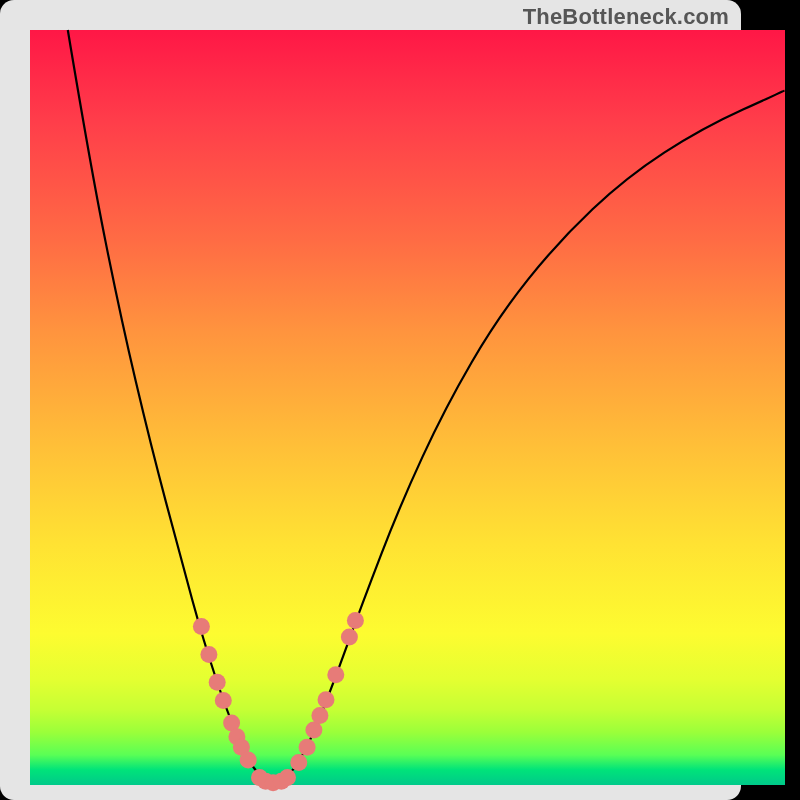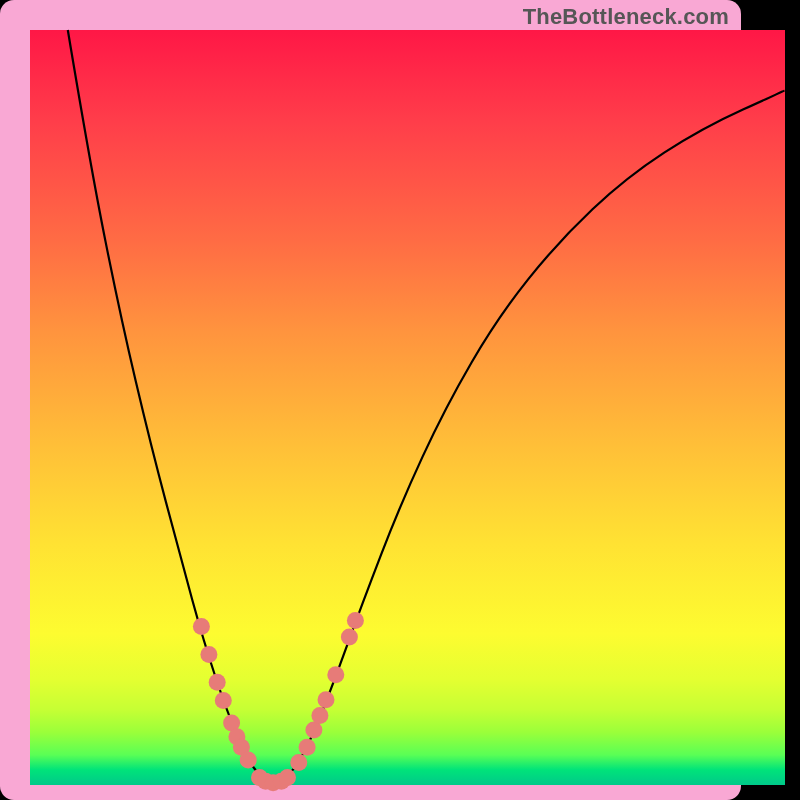--- a/index.html
+++ b/index.html
@@ -8,21 +8,21 @@
     width: 800px;
     height: 800px;
     overflow: hidden;
     background: #000;
     font-family: Arial, Helvetica, sans-serif;
   }
   .frame {
     position: relative;
     width: 741px;
     height: 800px;
-    background: #f9a8d4;
+    background: #e5e5e5;
     border-radius: 14px;
   }
   .plot-area {
     position: absolute;
     left: 30px;
     top: 30px;
     width: 755px;
     height: 755px;
     background: linear-gradient(
       to bottom,

